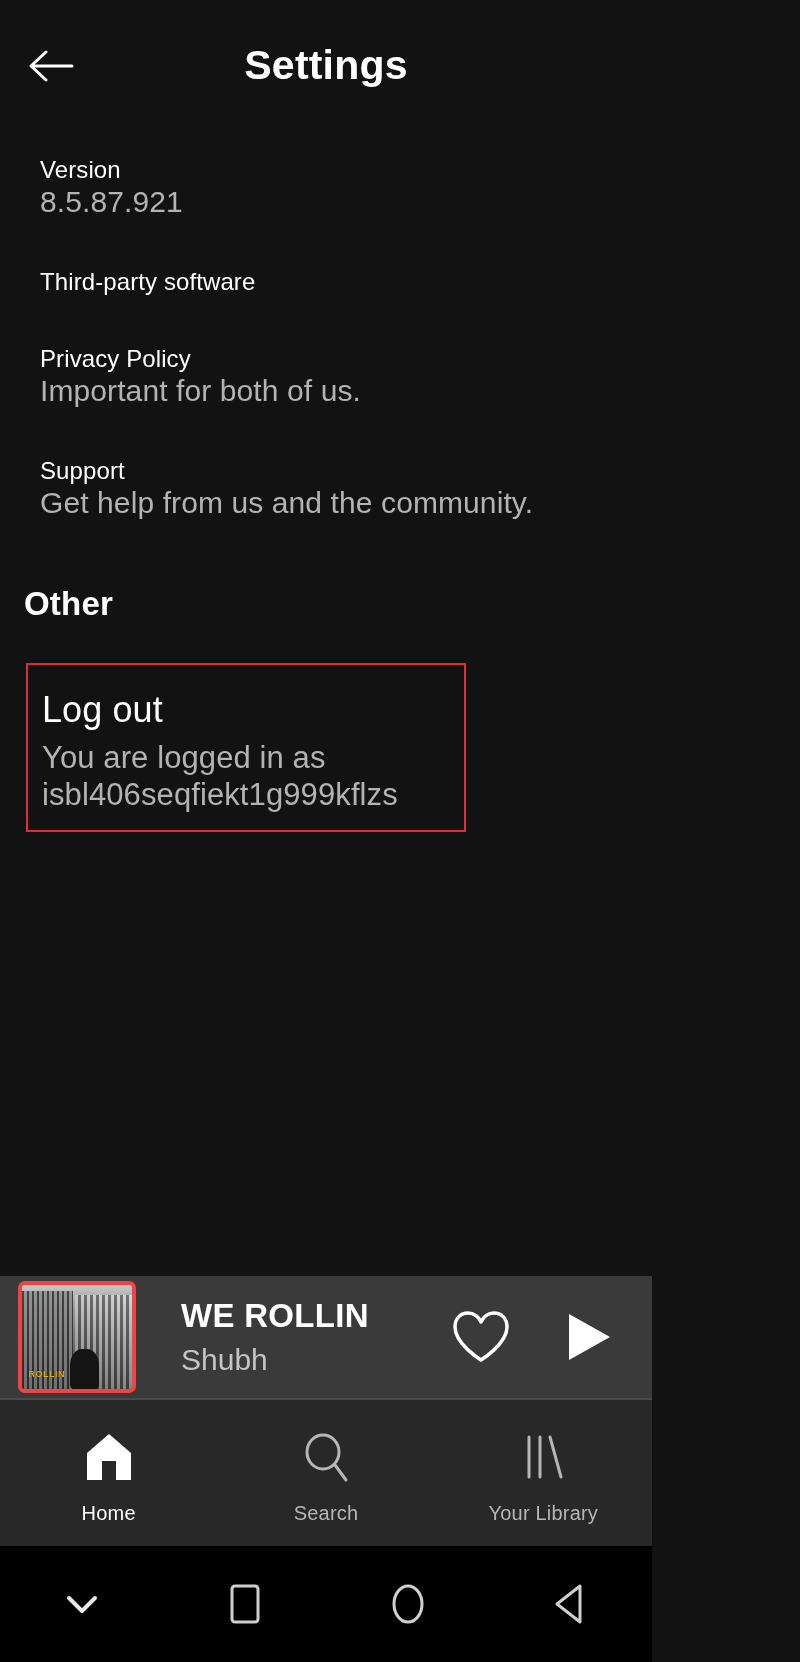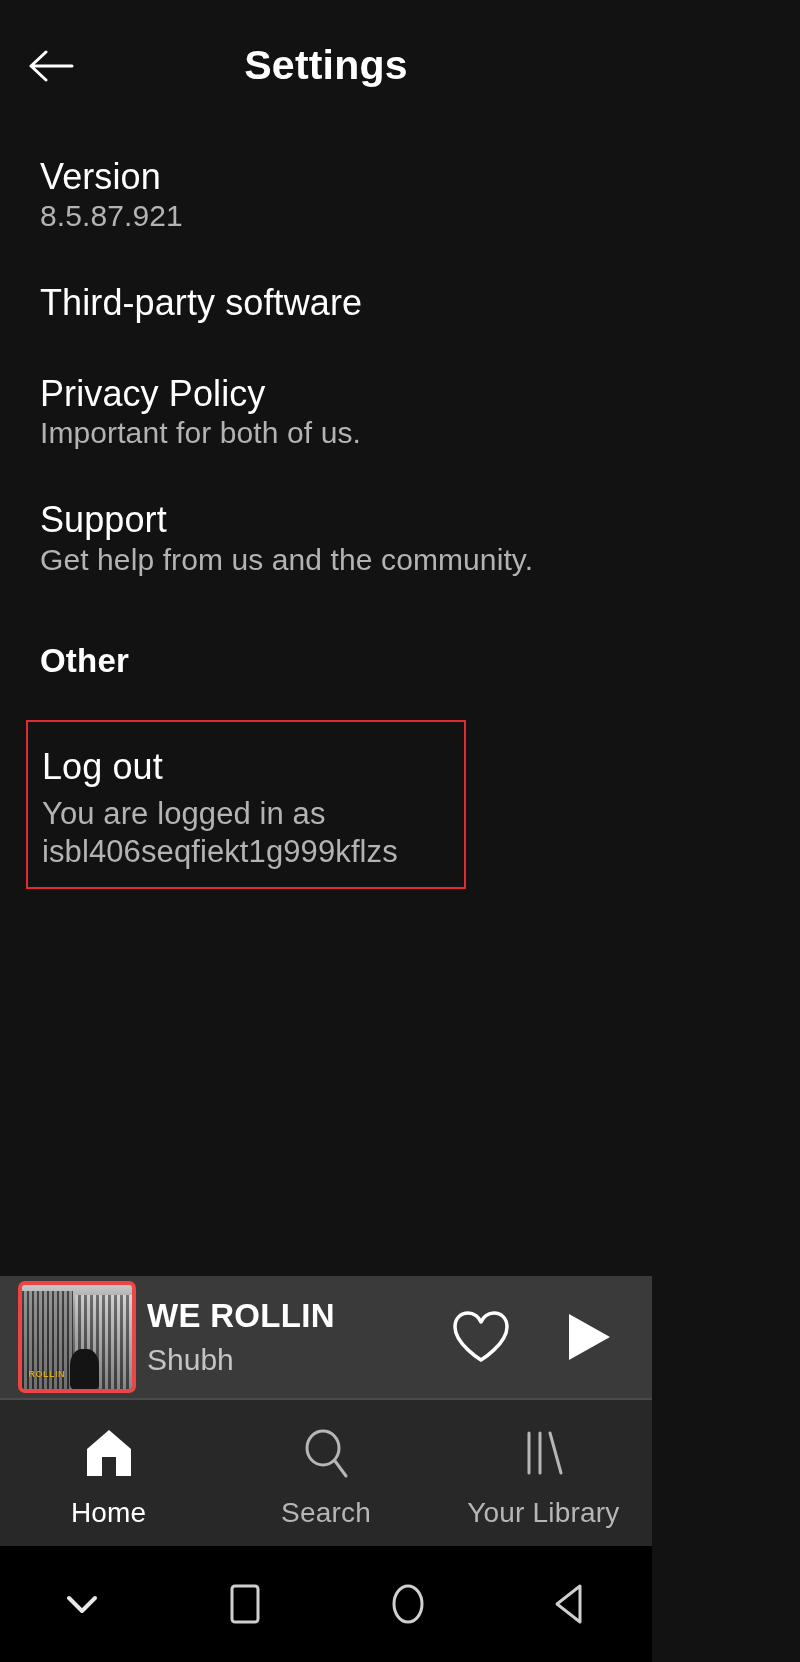--- a/index.html
+++ b/index.html
@@ -44,35 +44,35 @@
     overflow:hidden;
   }
   .setting-row {
     padding:0 40px;
     margin-bottom:48px;
     cursor:pointer;
   }
   .setting-row:first-child { margin-top:26px; }
   .setting-title {
     color:#ffffff;
-    font-size:36px;
+    font-size:24px;
     font-weight:400;
     line-height:1.18;
     letter-spacing:0.1px;
   }
   .setting-sub {
     color:#b3b3b3;
     font-size:30px;
     font-weight:400;
     line-height:1.2;
     letter-spacing:0.1px;
   }
 
   .section-head {
-    padding:0 40px;
+    padding:0 24px;
     margin-top:64px;
     margin-bottom:40px;
   }
   .section-head .section-title {
     color:#ffffff;
     font-size:33px;
     font-weight:bold;
     letter-spacing:0.2px;
   }
 
@@ -156,21 +156,21 @@
     left:6%; bottom:10%;
     z-index:4;
     color:#e0b020;
     font-size:9px;
     font-weight:bold;
     letter-spacing:0.5px;
     line-height:1;
     text-shadow:0 0 1px rgba(0,0,0,.9);
   }
   .track-meta {
-    margin-left:11px;
+    margin-left:45px;
     flex:1 1 auto;
     min-width:0;
   }
   .track-title {
     color:#ffffff;
     font-size:33px;
     font-weight:bold;
     letter-spacing:0.3px;
     line-height:1.1;
     white-space:nowrap; overflow:hidden;
@@ -200,21 +200,21 @@
   .tab {
     flex:1 1 0;
     display:flex; flex-direction:column;
     align-items:center; justify-content:center;
     gap:12px;
     cursor:pointer;
     height:100%;
     padding-top:6px;
   }
   .tab-label {
-    font-size:28px;
+    font-size:20px;
     line-height:1;
     letter-spacing:0.2px;
     margin-top:8px;
   }
   .tab.active .tab-label { color:#ffffff; }
   .tab .tab-label { color:#b6b6b6; }
   .tab-icon { height:54px; display:flex; align-items:flex-end; justify-content:center; }
 
   
   .sysbar {

